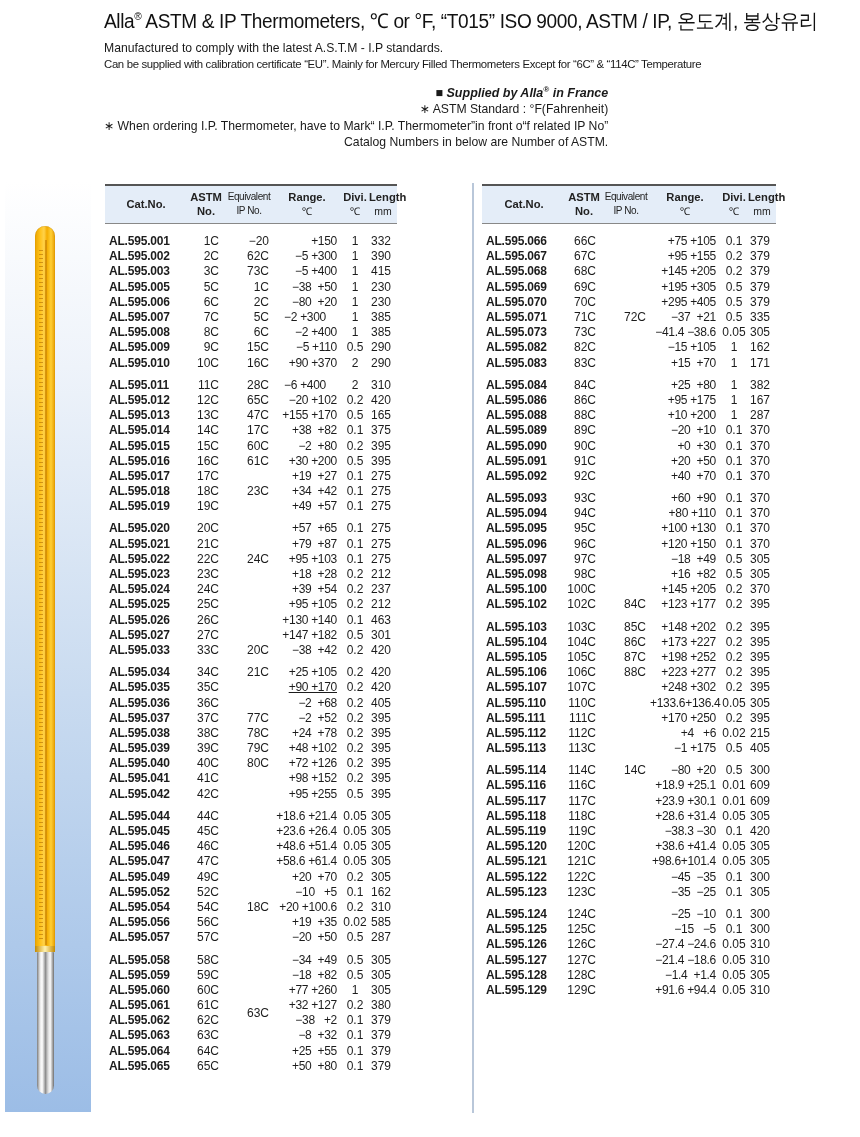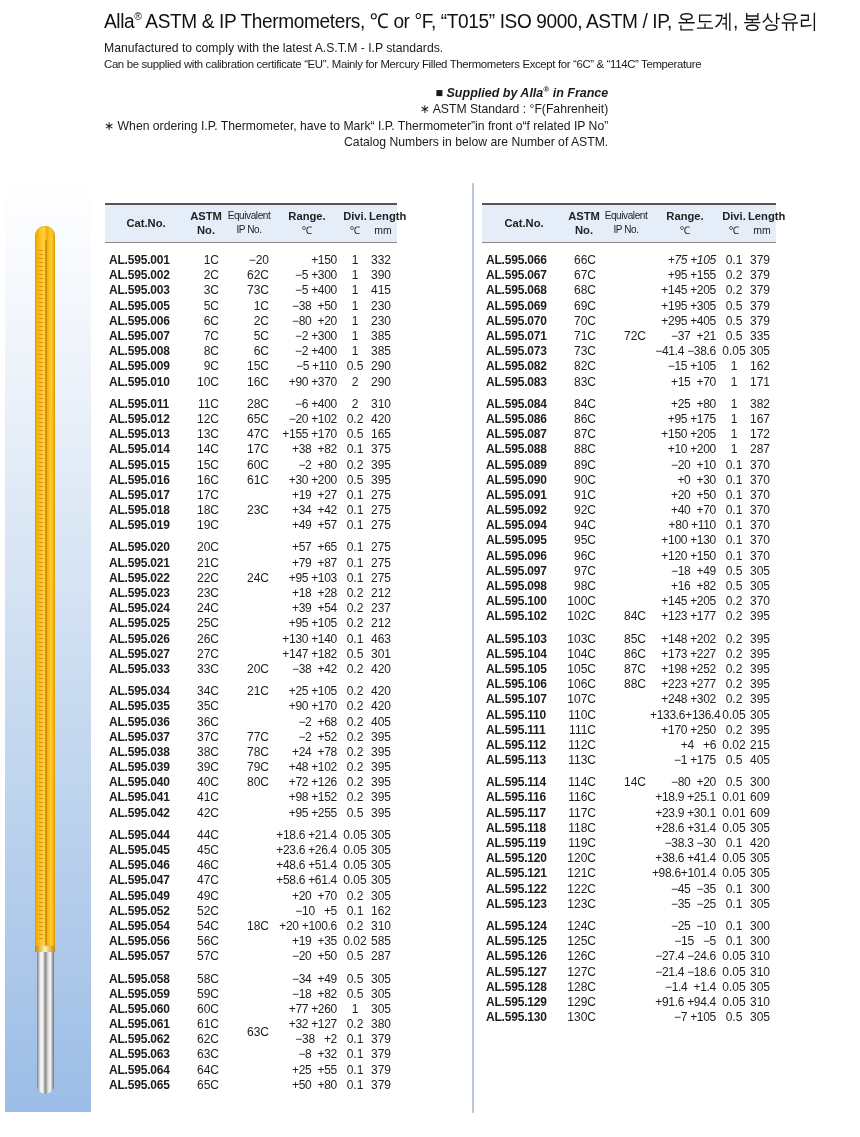--- a/index.html
+++ b/index.html
@@ -15,21 +15,21 @@
 
   .thermo-panel { position:absolute; left:5px; top:181px; width:86px; height:931px; background:linear-gradient(to bottom, #ffffff 0%, #eef3fa 20%, #c9dbf0 55%, #9cbde6 100%); }
   .thermo-glass { position:absolute; left:35px; top:226px; width:20px; height:724px; border-radius:10px 10px 2px 2px; background:linear-gradient(to right, #e9a400 0%, #ffc21a 25%, #ffd24a 45%, #f4ac00 60%, #ffcf35 80%, #e69c00 100%); box-shadow: inset 0 0 1px #b07400; }
   .thermo-scale { position:absolute; left:39px; top:250px; width:4px; height:690px; background:repeating-linear-gradient(to bottom, rgba(170,100,0,0.55) 0, rgba(170,100,0,0.55) 1px, transparent 1px, transparent 4px); }
   .thermo-capillary { position:absolute; left:45px; top:240px; width:2px; height:705px; background:#c27c00; opacity:0.6; }
   .thermo-band { position:absolute; left:35px; top:946px; width:20px; height:6px; background:linear-gradient(to right,#c48a00,#fff2b0,#c48a00); }
   .thermo-bulb { position:absolute; left:37px; top:952px; width:17px; height:142px; border-radius:1px 1px 9px 9px; background:linear-gradient(to right, #7d7d7d 0%, #e6e6e6 18%, #ffffff 30%, #8f8f8f 50%, #d9d9d9 65%, #fafafa 78%, #6e6e6e 100%); }
 
   .divider { position:absolute; left:472px; top:183px; width:2px; height:930px; background:#b9c7d9; }
 
-  table.cat { position:absolute; border-collapse:collapse; font-size:12px; table-layout:fixed;margin-top:19px; }
+  table.cat { position:absolute; border-collapse:collapse; font-size:12px; table-layout:fixed; }
   table.cat th { background:#e4edf8; font-weight:bold; font-size:11.2px; line-height:14px; padding:4px 0 5px 0; color:#222; vertical-align:middle; }
   table.cat thead tr { border-top:2px solid #555; border-bottom:1px solid #888; }
   table.cat th .sub { font-weight:normal; font-size:10.5px; }
   table.cat th.eq { font-size:10px; letter-spacing:-0.4px; font-weight:normal; }
   table.cat td { height:15.2px; line-height:15px; padding:0; white-space:nowrap; color:#1c1c1c; }
   table.cat tbody tr.first td { padding-top:10px; }
   table.cat tbody tr.gap td { padding-top:7px; }
   td.cat { font-weight:bold; text-align:left; padding-left:4px !important; letter-spacing:-0.2px; }
   td.astm { text-align:right; padding-right:6px !important; }
   td.ip { text-align:right; padding-right:4px !important; }
@@ -122,21 +122,21 @@
         <td class="astm">6C</td>
         <td class="ip">2C</td>
         <td class="range" style="white-space: pre;">−80  +20</td>
         <td class="divi">1</td>
         <td class="len">230</td>
       </tr>
       <tr>
         <td class="cat">AL.595.007</td>
         <td class="astm">7C</td>
         <td class="ip">5C</td>
-        <td class="range" style="white-space: pre;">−2 +300</td>
+        <td class="range" style="white-space: pre; text-align: center;">−2 +300</td>
         <td class="divi">1</td>
         <td class="len">385</td>
       </tr>
       <tr>
         <td class="cat">AL.595.008</td>
         <td class="astm">8C</td>
         <td class="ip">6C</td>
         <td class="range" style="white-space: pre;">−2 +400</td>
         <td class="divi">1</td>
         <td class="len">385</td>
@@ -154,21 +154,21 @@
         <td class="astm">10C</td>
         <td class="ip">16C</td>
         <td class="range" style="white-space: pre;">+90 +370</td>
         <td class="divi">2</td>
         <td class="len">290</td>
       </tr>
       <tr class="gap">
         <td class="cat">AL.595.011</td>
         <td class="astm">11C</td>
         <td class="ip">28C</td>
-        <td class="range" style="white-space: pre;">−6 +400</td>
+        <td class="range" style="white-space: pre; text-align: center;">−6 +400</td>
         <td class="divi">2</td>
         <td class="len">310</td>
       </tr>
       <tr>
         <td class="cat">AL.595.012</td>
         <td class="astm">12C</td>
         <td class="ip">65C</td>
         <td class="range" style="white-space: pre;">−20 +102</td>
         <td class="divi">0.2</td>
         <td class="len">420</td>
@@ -306,21 +306,21 @@
         <td class="astm">34C</td>
         <td class="ip">21C</td>
         <td class="range" style="white-space: pre;">+25 +105</td>
         <td class="divi">0.2</td>
         <td class="len">420</td>
       </tr>
       <tr>
         <td class="cat">AL.595.035</td>
         <td class="astm">35C</td>
         <td class="ip"></td>
-        <td class="range" style="white-space: pre;">+90 +170</td>
+        <td class="range" style="white-space: pre; text-decoration: underline;">+90 +170</td>
         <td class="divi">0.2</td>
         <td class="len">420</td>
       </tr>
       <tr>
         <td class="cat">AL.595.036</td>
         <td class="astm">36C</td>
         <td class="ip"></td>
         <td class="range" style="white-space: pre;">−2  +68</td>
         <td class="divi">0.2</td>
         <td class="len">405</td>
@@ -528,21 +528,21 @@
       <th><span>Range.</span><br><span class="sub">℃</span></th>
       <th><span>Divi.</span><br><span class="sub">℃</span></th>
       <th><span>Length</span><br><span class="sub">mm</span></th>
     </tr>
   </thead>
   <tbody id="right-body">
       <tr class="first">
         <td class="cat">AL.595.066</td>
         <td class="astm">66C</td>
         <td class="ip"></td>
-        <td class="range" style="white-space: pre; font-style: italic;">+75 +105</td>
+        <td class="range" style="white-space: pre;">+75 +105</td>
         <td class="divi">0.1</td>
         <td class="len">379</td>
       </tr>
       <tr>
         <td class="cat">AL.595.067</td>
         <td class="astm">67C</td>
         <td class="ip"></td>
         <td class="range" style="white-space: pre;">+95 +155</td>
         <td class="divi">0.2</td>
         <td class="len">379</td>
@@ -613,28 +613,20 @@
       </tr>
       <tr>
         <td class="cat">AL.595.086</td>
         <td class="astm">86C</td>
         <td class="ip"></td>
         <td class="range" style="white-space: pre;">+95 +175</td>
         <td class="divi">1</td>
         <td class="len">167</td>
       </tr>
       <tr>
-        <td class="cat">AL.595.087</td>
-        <td class="astm">87C</td>
-        <td class="ip"></td>
-        <td class="range" style="white-space: pre;">+150 +205</td>
-        <td class="divi">1</td>
-        <td class="len">172</td>
-      </tr>
-      <tr>
         <td class="cat">AL.595.088</td>
         <td class="astm">88C</td>
         <td class="ip"></td>
         <td class="range" style="white-space: pre;">+10 +200</td>
         <td class="divi">1</td>
         <td class="len">287</td>
       </tr>
       <tr>
         <td class="cat">AL.595.089</td>
         <td class="astm">89C</td>
@@ -657,20 +649,28 @@
         <td class="ip"></td>
         <td class="range" style="white-space: pre;">+20  +50</td>
         <td class="divi">0.1</td>
         <td class="len">370</td>
       </tr>
       <tr>
         <td class="cat">AL.595.092</td>
         <td class="astm">92C</td>
         <td class="ip"></td>
         <td class="range" style="white-space: pre;">+40  +70</td>
+        <td class="divi">0.1</td>
+        <td class="len">370</td>
+      </tr>
+      <tr class="gap">
+        <td class="cat">AL.595.093</td>
+        <td class="astm">93C</td>
+        <td class="ip"></td>
+        <td class="range" style="white-space: pre;">+60  +90</td>
         <td class="divi">0.1</td>
         <td class="len">370</td>
       </tr>
       <tr>
         <td class="cat">AL.595.094</td>
         <td class="astm">94C</td>
         <td class="ip"></td>
         <td class="range" style="white-space: pre;">+80 +110</td>
         <td class="divi">0.1</td>
         <td class="len">370</td>
@@ -908,22 +908,14 @@
         <td class="len">305</td>
       </tr>
       <tr>
         <td class="cat">AL.595.129</td>
         <td class="astm">129C</td>
         <td class="ip"></td>
         <td class="range" style="white-space: pre;">+91.6 +94.4</td>
         <td class="divi">0.05</td>
         <td class="len">310</td>
       </tr>
-      <tr>
-        <td class="cat">AL.595.130</td>
-        <td class="astm">130C</td>
-        <td class="ip"></td>
-        <td class="range" style="white-space: pre;">−7 +105</td>
-        <td class="divi">0.5</td>
-        <td class="len">305</td>
-      </tr>
     </tbody>
 </table>
 
 </body></html>

